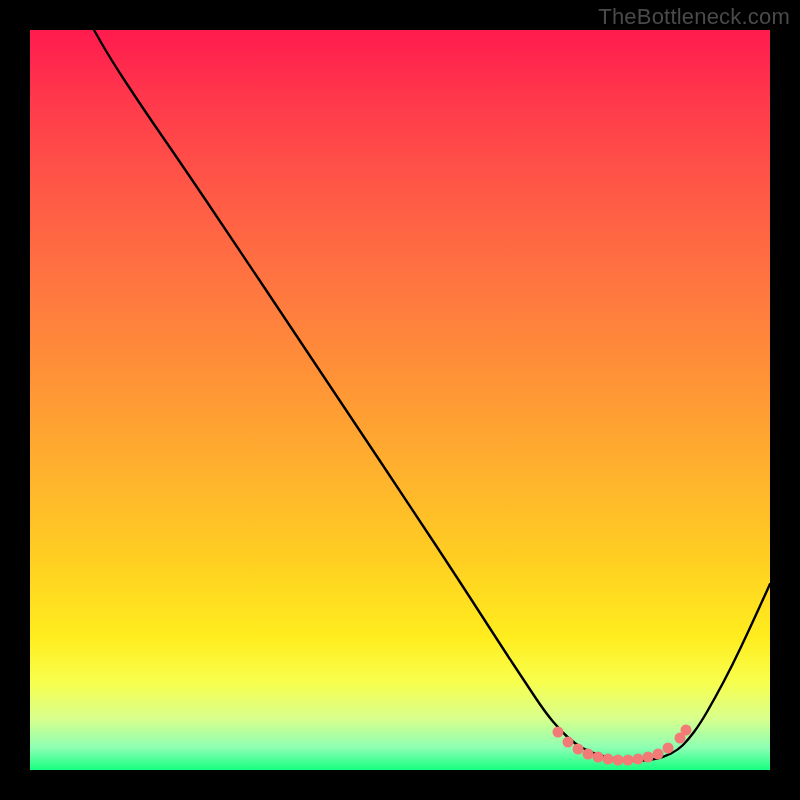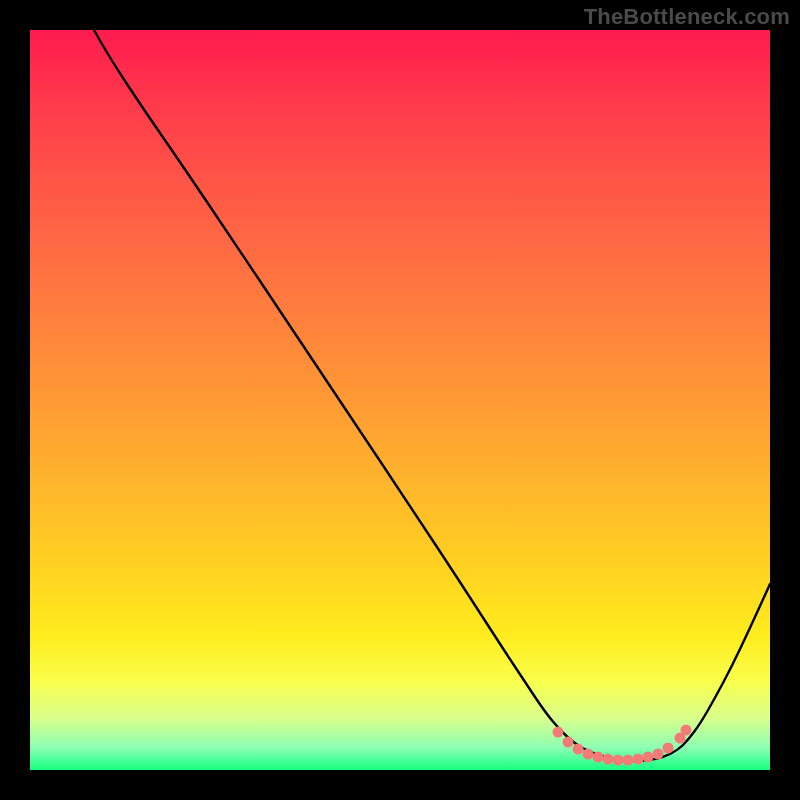--- a/index.html
+++ b/index.html
@@ -16,21 +16,21 @@
     width: 800px;
     height: 800px;
     background: #000;
   }
   .watermark {
     position: absolute;
     top: 4px;
     right: 10px;
     color: #4a4a4a;
     font-size: 22px;
-    font-weight: 700;
+    font-weight: 400;
     letter-spacing: 0.2px;
     user-select: none;
   }
   
   .plot {
     position: absolute;
     left: 30px;
     top: 30px;
     width: 740px;
     height: 740px;

